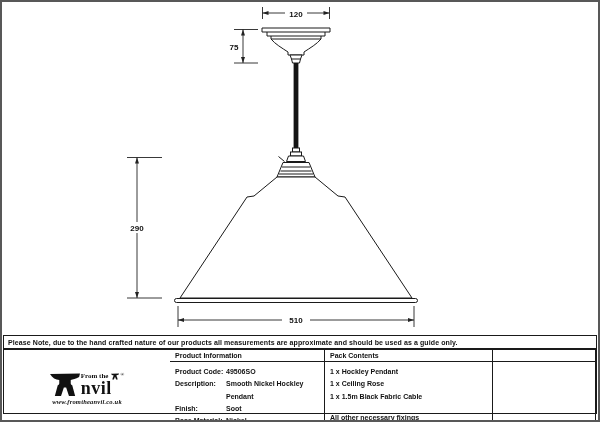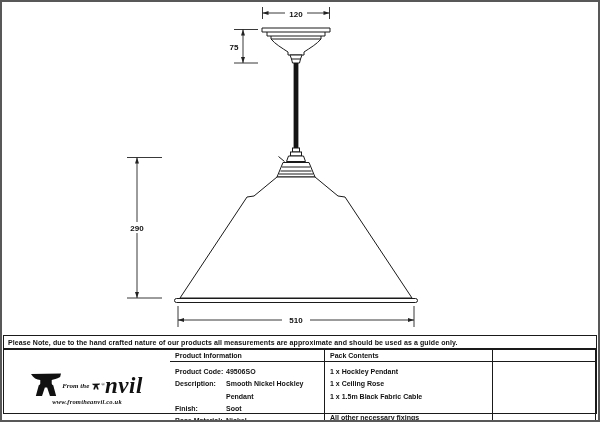--- a/index.html
+++ b/index.html
@@ -28,25 +28,25 @@
   .hcell.no-r{border-right:1px solid #1a1a1a;}
   .bcell{border-right:1px solid #1a1a1a;padding:4px 0 0 5px;}
   .pi-row{display:flex;line-height:12.3px;}
   .pi-label{width:51px;flex:none;}
   .pack-item{line-height:12.3px;}
   .pack-footer{line-height:12.3px;margin-top:9px;}
   
   .logo-cell{grid-row:1 / span 2;display:flex;flex-direction:column;align-items:center;justify-content:center;}
   .logo-main{display:flex;align-items:flex-end;}
   .anvil-big{width:30px;height:25px;margin-right:1px;}
-  .logo-right{display:flex;flex-direction:row;line-height:1;font-style:italic;}
+  .logo-right{display:flex;flex-direction:column;line-height:1;}
   .logo-top{display:flex;align-items:center;font-family:"Liberation Serif",serif;font-weight:700;font-size:7px;}
   .anvil-tiny{width:8px;height:7px;margin:0 1px 0 3px;}
   .reg{font-size:5px;vertical-align:top;position:relative;top:-2px;}
-  .logo-name{font-family:"Liberation Serif",serif;font-weight:700;font-size:23px;letter-spacing:.5px;margin-top:-1px;}
+  .logo-name{font-family:"Liberation Serif",serif;font-weight:700;font-size:18px;letter-spacing:.5px;margin-top:-1px;}
   .logo-site{font-family:"Liberation Serif",serif;font-style:italic;font-weight:700;font-size:6.5px;margin-top:1px;letter-spacing:.2px;}
 </style>
 </head>
 <body>
 
 <div class="page-border"></div>
 
 <svg class="drawing" width="600" height="334" viewBox="0 0 600 334">
   <g stroke="#1a1a1a" fill="none" stroke-width="1">
 

